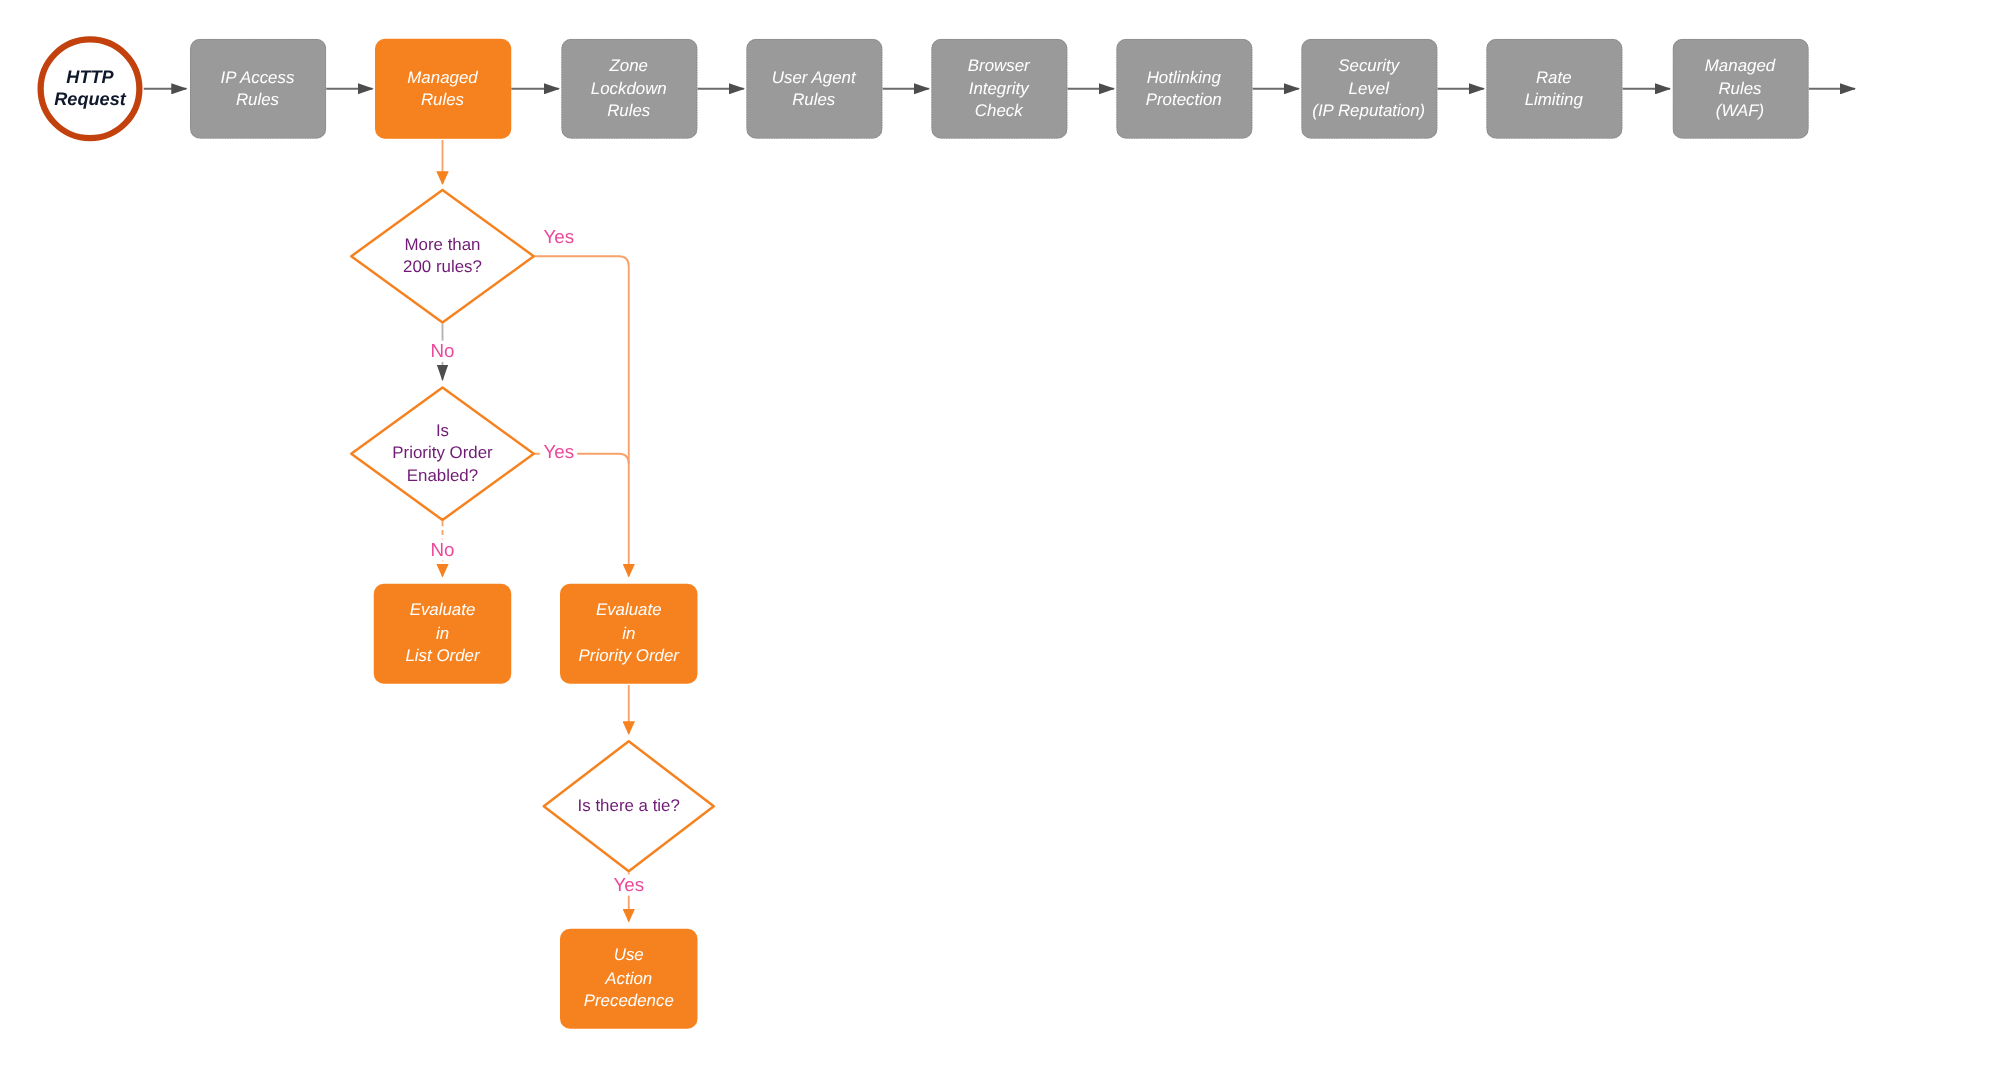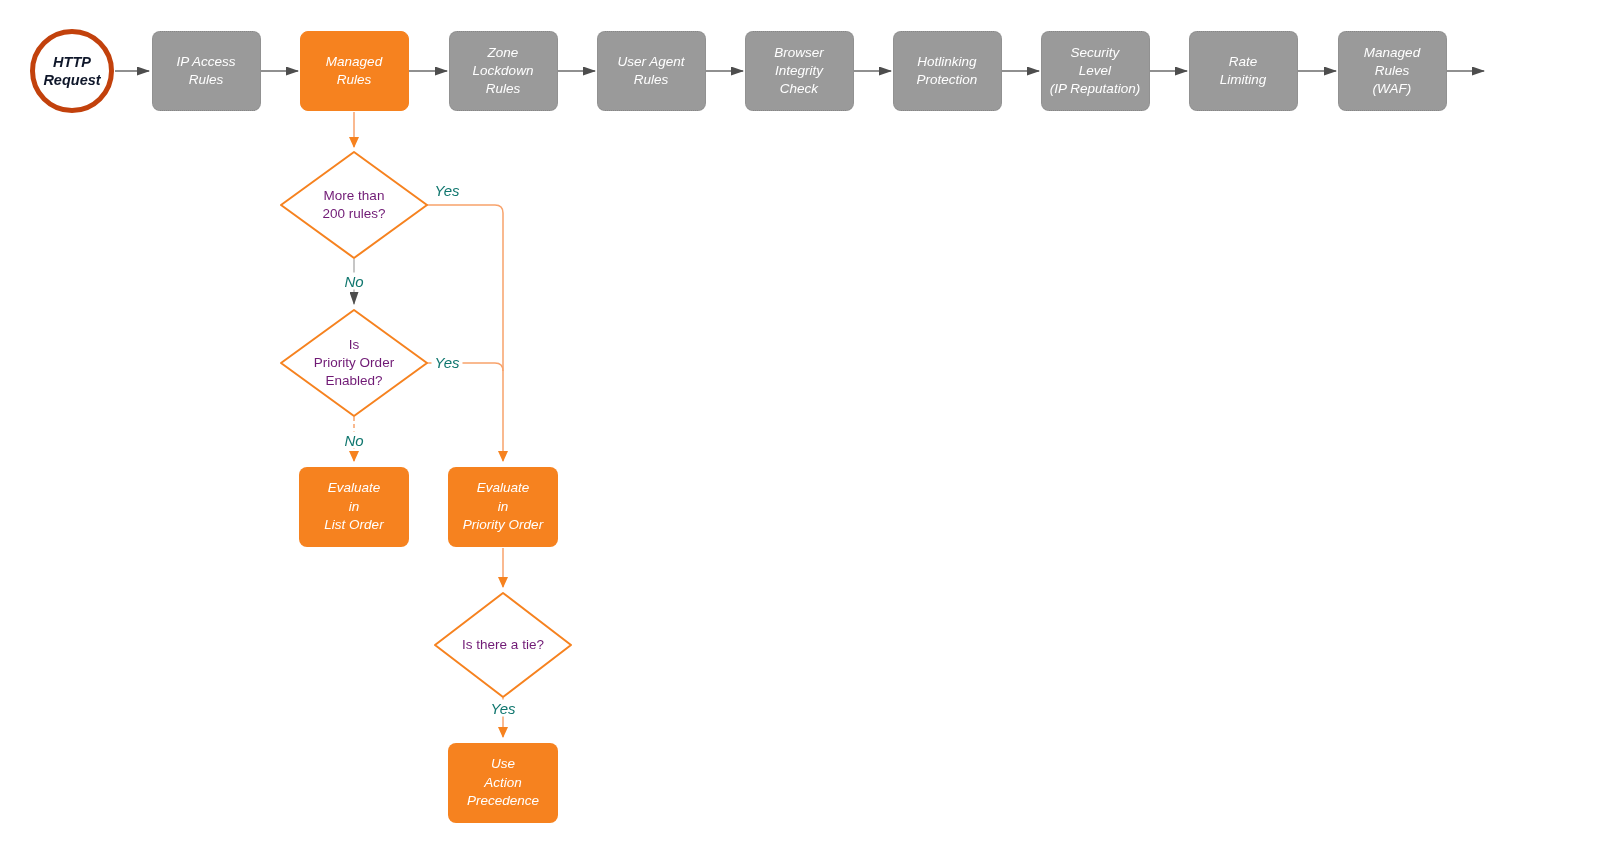--- a/index.html
+++ b/index.html
@@ -61,23 +61,22 @@
     position:absolute;
     transform:translate(-50%,-50%);
     text-align:center;
     white-space:pre-line;
     color:#701a75;
     font-size:13.5px;line-height:1.35;
   }
   .edge-label{
     position:absolute;
     transform:translate(-50%,-50%);
-    font-style:italic;
     font-size:15px;
-    color:#0f766e;
+    color:#ec4899;
     background:#ffffff;
     padding:0 3px;
   }
 </style>
 </head>
 <body>
 
 <div class="canvas">
 
   <svg class="edges" viewBox="0 0 1600 858" xmlns="http://www.w3.org/2000/svg">

